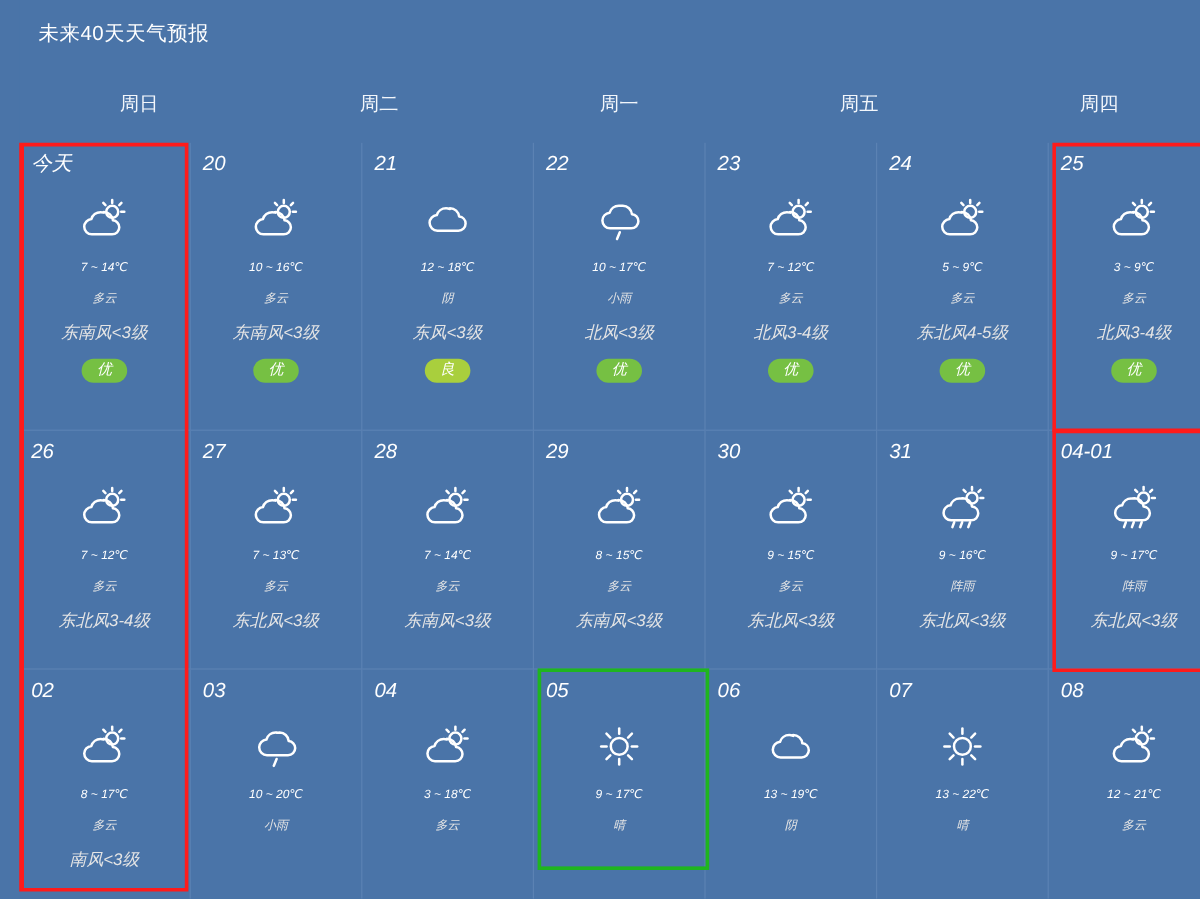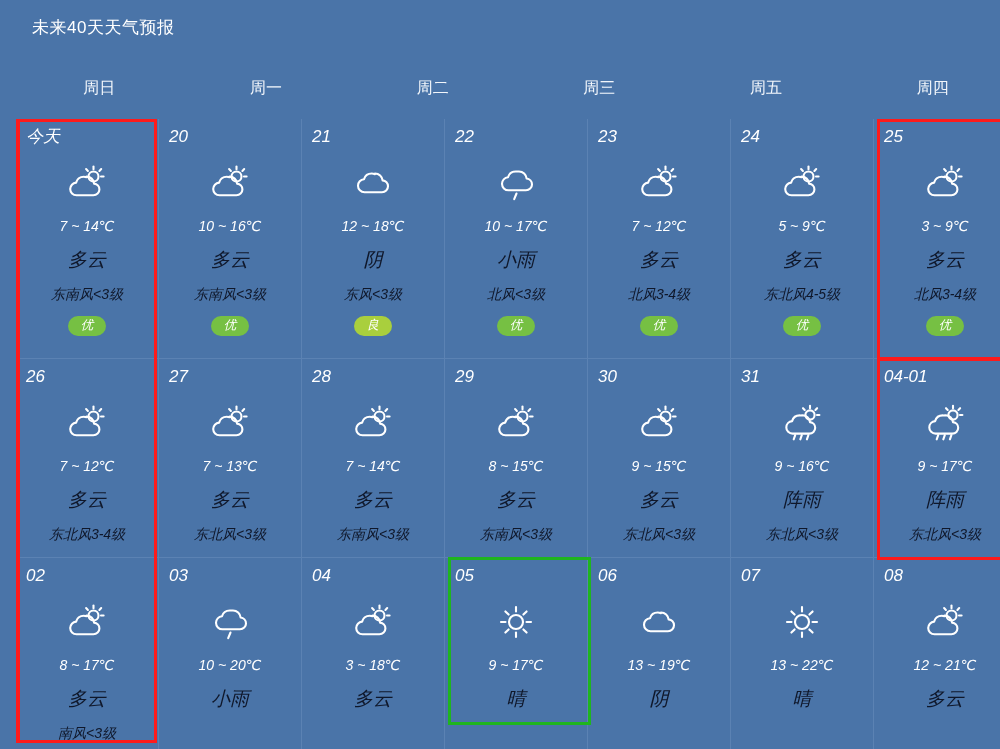--- a/index.html
+++ b/index.html
@@ -92,34 +92,34 @@
   }
   .icon {
     margin-top: 36px;
     width: 46px;
     height: 38px;
     display: block;
   }
   .icon svg { display: block; width: 46px; height: 38px; }
   .temps {
     margin-top: 16px;
-    font-size: 14px;
+    font-size: 10px;
     color: #ffffff;
     white-space: nowrap;
   }
   .cond {
     margin-top: 13px;
-    font-size: 19px;
-    color: #0f172a;
+    font-size: 10px;
+    color: #e5e5e5;
     white-space: nowrap;
   }
   .wind {
     margin-top: 13px;
     font-size: 14px;
-    color: #0f172a;
+    color: #e5e5e5;
     white-space: nowrap;
   }
   .aqi {
     margin-top: 12px;
     font-size: 12.5px;
     color: #ffffff;
     border-radius: 10px;
     padding: 2px 13px 3px 13px;
     line-height: 15px;
     display: inline-block;
@@ -143,23 +143,22 @@
 </style>
 </head>
 <body>
 
 <div id="page">
 
   <div class="title">未来40天天气预报</div>
 
   <div class="weekdays">
     <div class="weekday">周日</div>
+    <div class="weekday">周二</div>
     <div class="weekday">周一</div>
-    <div class="weekday">周二</div>
-    <div class="weekday">周三</div>
     <div class="weekday">周五</div>
     <div class="weekday">周四</div>
   </div>
 
   <div class="grid" id="calendar-grid">
       <div class="row r1">
         <div class="cell">
           <div class="daynum">今天</div>
           <div class="icon">
             <svg viewBox="0 0 46 38">

